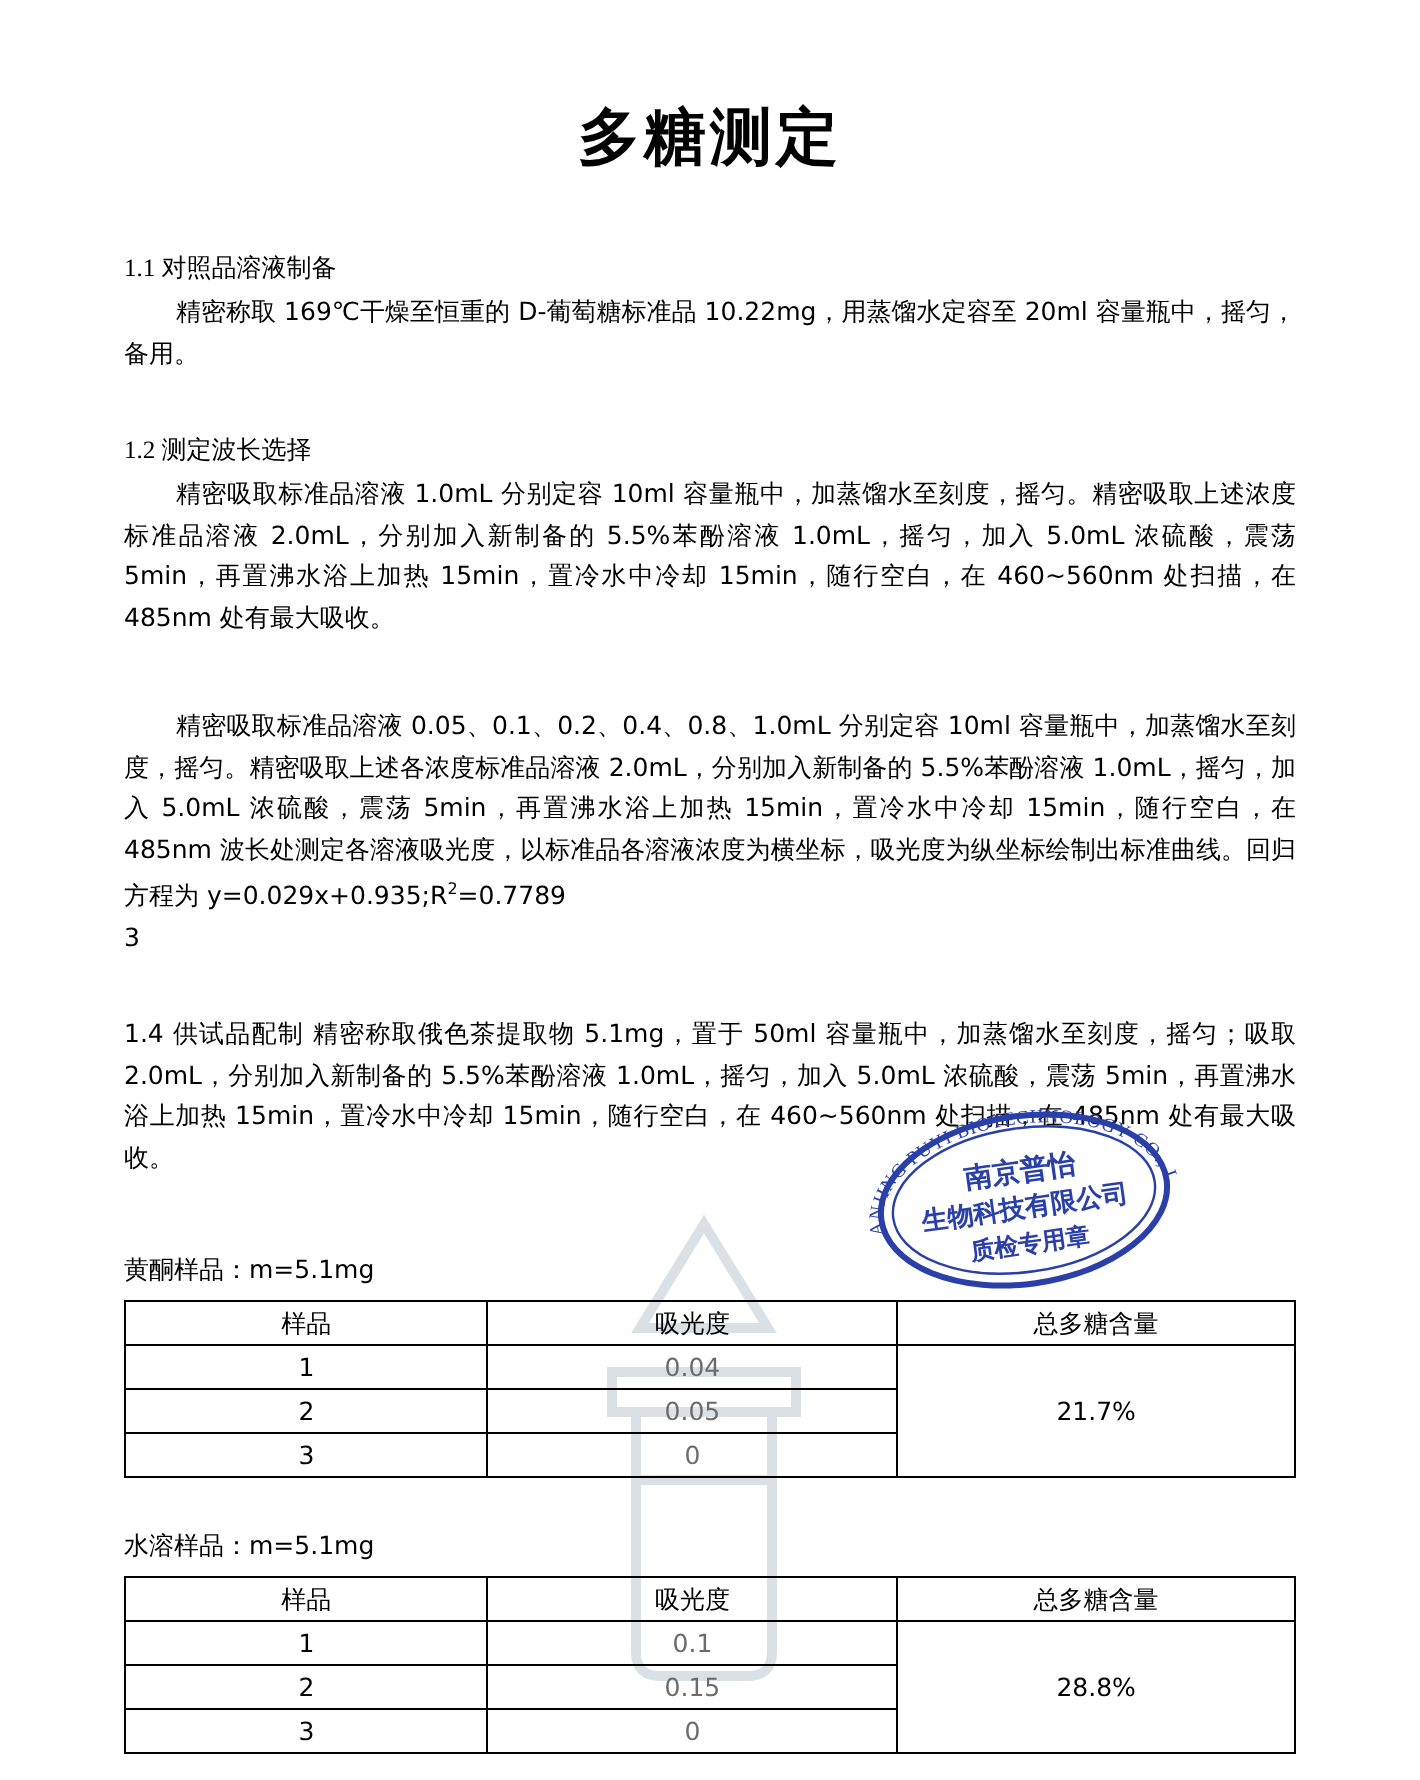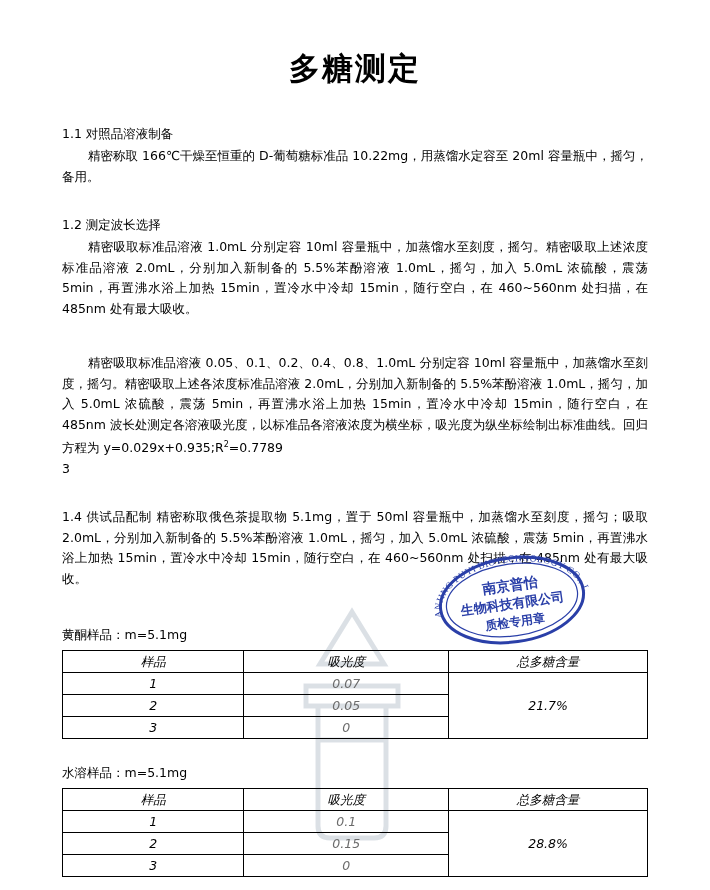--- a/index.html
+++ b/index.html
@@ -32,20 +32,21 @@
     padding-bottom: 34px;
     font-family: "DejaVu Sans", "Liberation Sans", sans-serif;
   }
   .section {
     margin-bottom: 16px;
   }
   .sec-head {
     font-size: 12.5px;
     line-height: 20px;
     margin: 0 0 2px 0;
+    font-family: Liberation Serif, serif;
   }
   .sec-body {
     font-size: 12.5px;
     line-height: 20.5px;
     margin: 0;
     text-align: justify;
     text-indent: 26px;
   }
   .sec-body.noindent {
     text-indent: 0;
@@ -76,21 +77,20 @@
   }
   table.data th {
     font-weight: normal;
   }
   .col-a { width: 31%; }
   .col-b { width: 35%; }
   .col-c { width: 34%; }
   .tbl-wrap {
     position: relative;
     z-index: 2;
-    font-style: italic;
   }
   
   .stamp {
     position: absolute;
     left: 424px;
     top: 552px;
     width: 176px;
     height: 96px;
     z-index: 5;
     pointer-events: none;
@@ -115,21 +115,21 @@
 </style>
 </head>
 <body>
 
 <div class="page">
 
   <h1 class="doc-title">多糖测定</h1>
 
   <div class="section">
     <p class="sec-head">1.1 对照品溶液制备</p>
-    <p class="sec-body">精密称取 166℃干燥至恒重的 D-葡萄糖标准品 10.22mg，用蒸馏水定容至 20ml 容量瓶中，摇匀，备用。</p>
+    <p class="sec-body">精密称取 169℃干燥至恒重的 D-葡萄糖标准品 10.22mg，用蒸馏水定容至 20ml 容量瓶中，摇匀，备用。</p>
   </div>
 
   <div class="gap-md"></div>
 
   <div class="section">
     <p class="sec-head">1.2 测定波长选择</p>
     <p class="sec-body">精密吸取标准品溶液 1.0mL 分别定容 10ml 容量瓶中，加蒸馏水至刻度，摇匀。精密吸取上述浓度标准品溶液 2.0mL，分别加入新制备的 5.5%苯酚溶液 1.0mL，摇匀，加入 5.0mL 浓硫酸，震荡 5min，再置沸水浴上加热 15min，置冷水中冷却 15min，随行空白，在 460~560nm 处扫描，在 485nm 处有最大吸收。</p>
   </div>
 
   <div class="gap-lg"></div>
@@ -157,21 +157,21 @@
             <col class="col-c">
           </colgroup>
         <tbody>
             <tr>
           <th>样品</th>
           <th>吸光度</th>
           <th>总多糖含量</th>
         </tr>
         <tr>
           <td>1</td>
-          <td class="faint">0.07</td>
+          <td class="faint">0.04</td>
           <td rowspan="3">21.7%</td>
         </tr>
         <tr>
           <td>2</td>
           <td class="faint">0.05</td>
         </tr>
         <tr>
           <td>3</td>
           <td class="faint">0</td>
         </tr>

